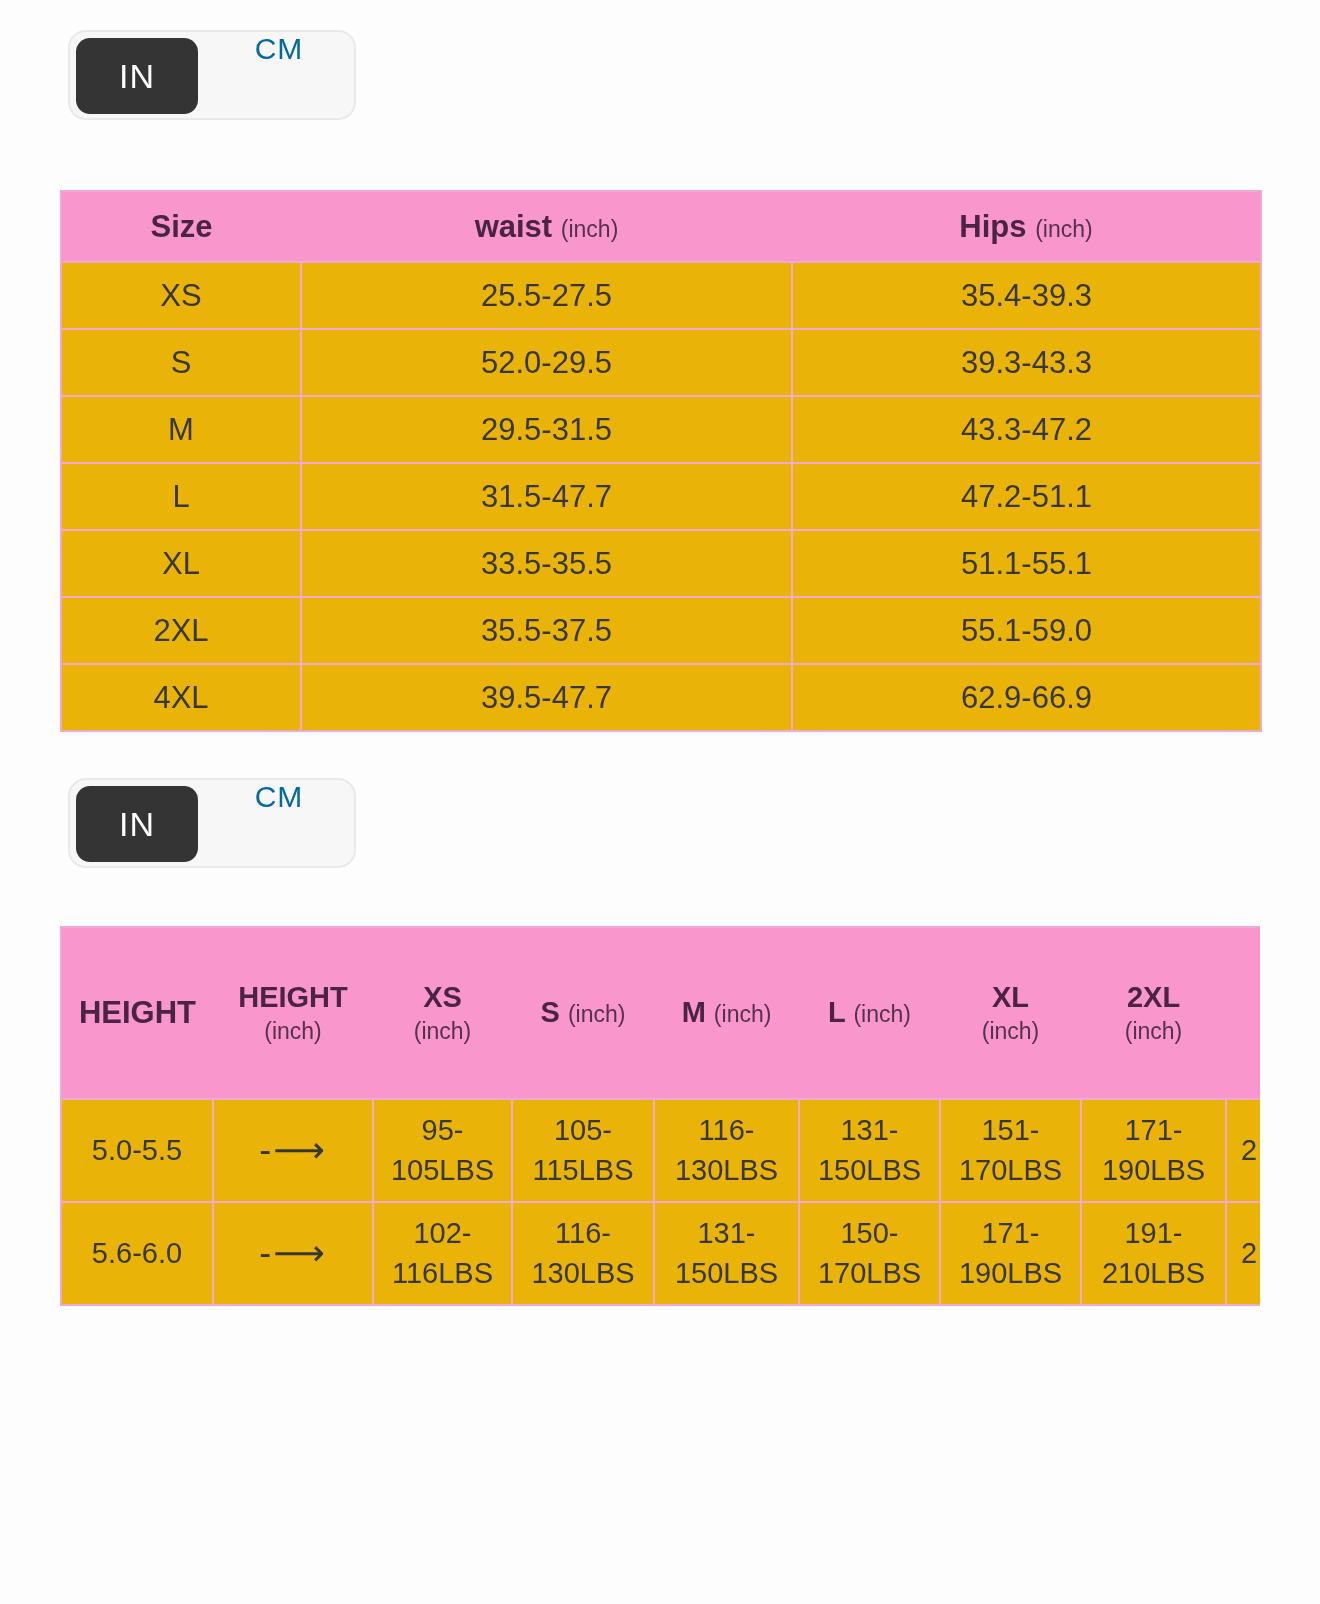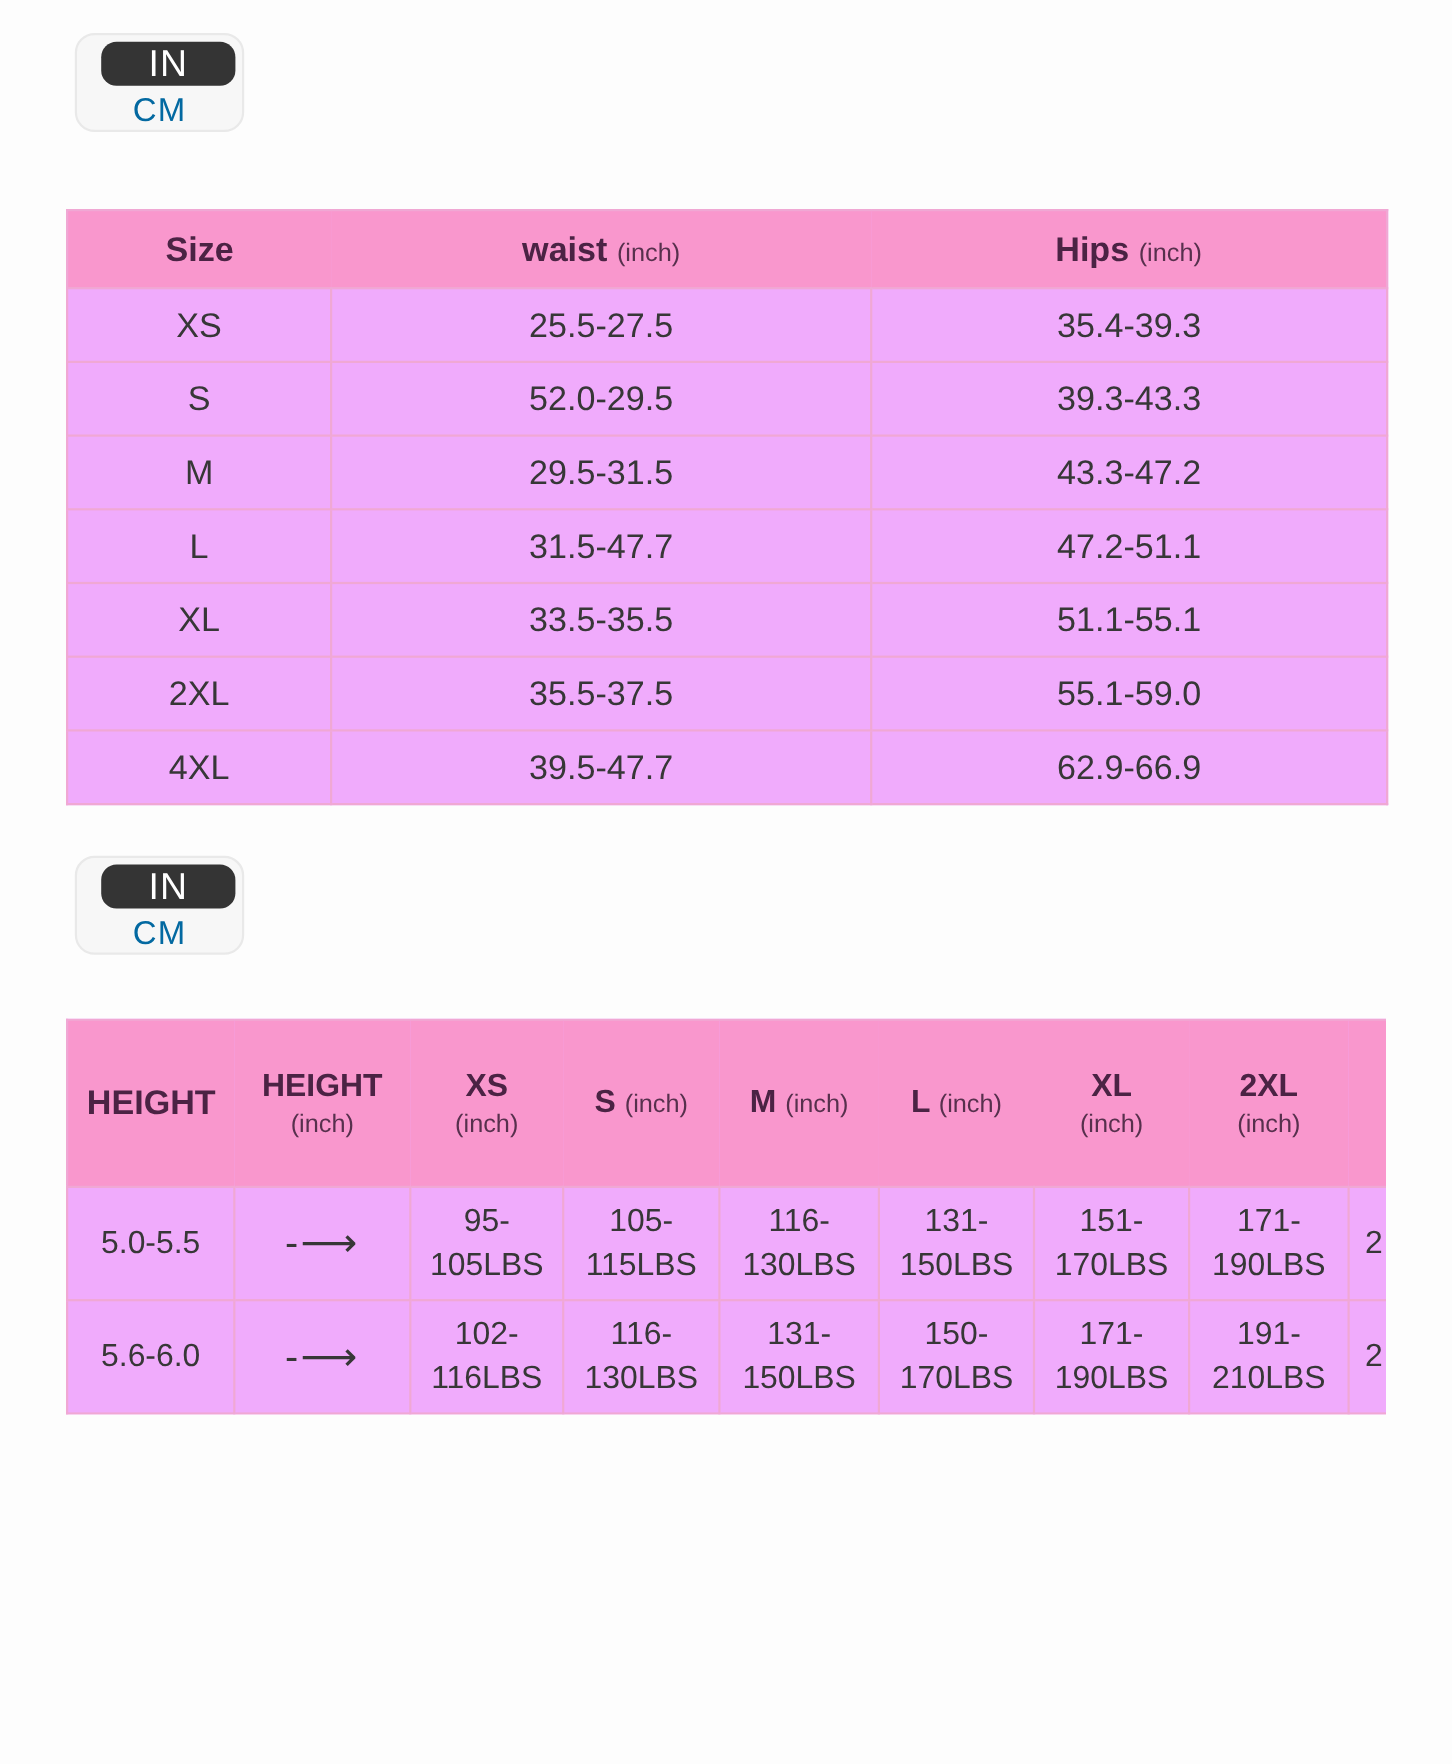--- a/index.html
+++ b/index.html
@@ -2,54 +2,54 @@
 <html><head>
 <meta charset="utf-8">
 <style>
   * { margin:0; padding:0; box-sizing:border-box; }
   html,body { width:1320px; background:#FDFDFD; font-family:"Liberation Sans", sans-serif; }
   body { min-height:1604px; overflow:hidden; }
   .content { width:1200px; margin-left:60px; }
 
   
   .toggle {
-    display:inline-flex; align-items:flex-end;
+    display:inline-flex; align-items:flex-start;
     background:#F7F7F7; border:2px solid #E9E9E9; border-radius:18px;
-    height:90px; margin-left:8px;flex-direction:column;
+    height:90px; margin-left:8px;
   }
   .toggle .seg-active {
     background:#343434; color:#FFFFFF; border-radius:14px;
     height:76px; min-width:122px; margin:6px;
     display:flex; align-items:center; justify-content:center;
     font-size:34px; letter-spacing:1px;
   }
   .toggle .seg-inactive {
     min-width:150px; text-align:center;
     font-size:30px; color:#0369a1; letter-spacing:1px;
   }
   .toggle-1 { margin-top:30px; }
   .toggle-2 { margin-top:46px; }
 
   
-  table { border-collapse:collapse; table-layout:fixed; background:#f0abfc;
+  table { border-collapse:collapse; table-layout:fixed; background:#eab308;
           border:2px solid #F0A8D4; }
   th { background:#F997CD; color:#4B2344; font-weight:bold; border:none; }
   td { border:2px solid #F0A8D4; text-align:center; color:#373737; }
   .unit { font-weight:normal; font-size:23px; color:#57304D; }
 
   
   .t1-wrap { margin-top:70px; }
   .t1 { width:1200px; }
   .t1 th { height:71px; font-size:31px; }
   .t1 td { height:67px; font-size:31px; }
 
   
   .t2-wrap { margin-top:58px; width:1200px; overflow:hidden; }
   .t2 { width:1315px; }
-  .t2 th { height:152px; font-size:29px; line-height:1.3; }
+  .t2 th { height:172px; font-size:29px; line-height:1.3; }
   .t2 th .stack { display:block; }
   .t2 th.th-height { font-size:31px; }
   .t2 td { height:103px; font-size:29px; line-height:1.35; white-space:pre-line; }
   .t2 td.arrow-cell { font-size:36px; letter-spacing:2px; }
   .t2 td.partial-cell { text-align:left; padding-left:14px; }
 </style>
 </head>
 <body>
 
 <div class="content">

